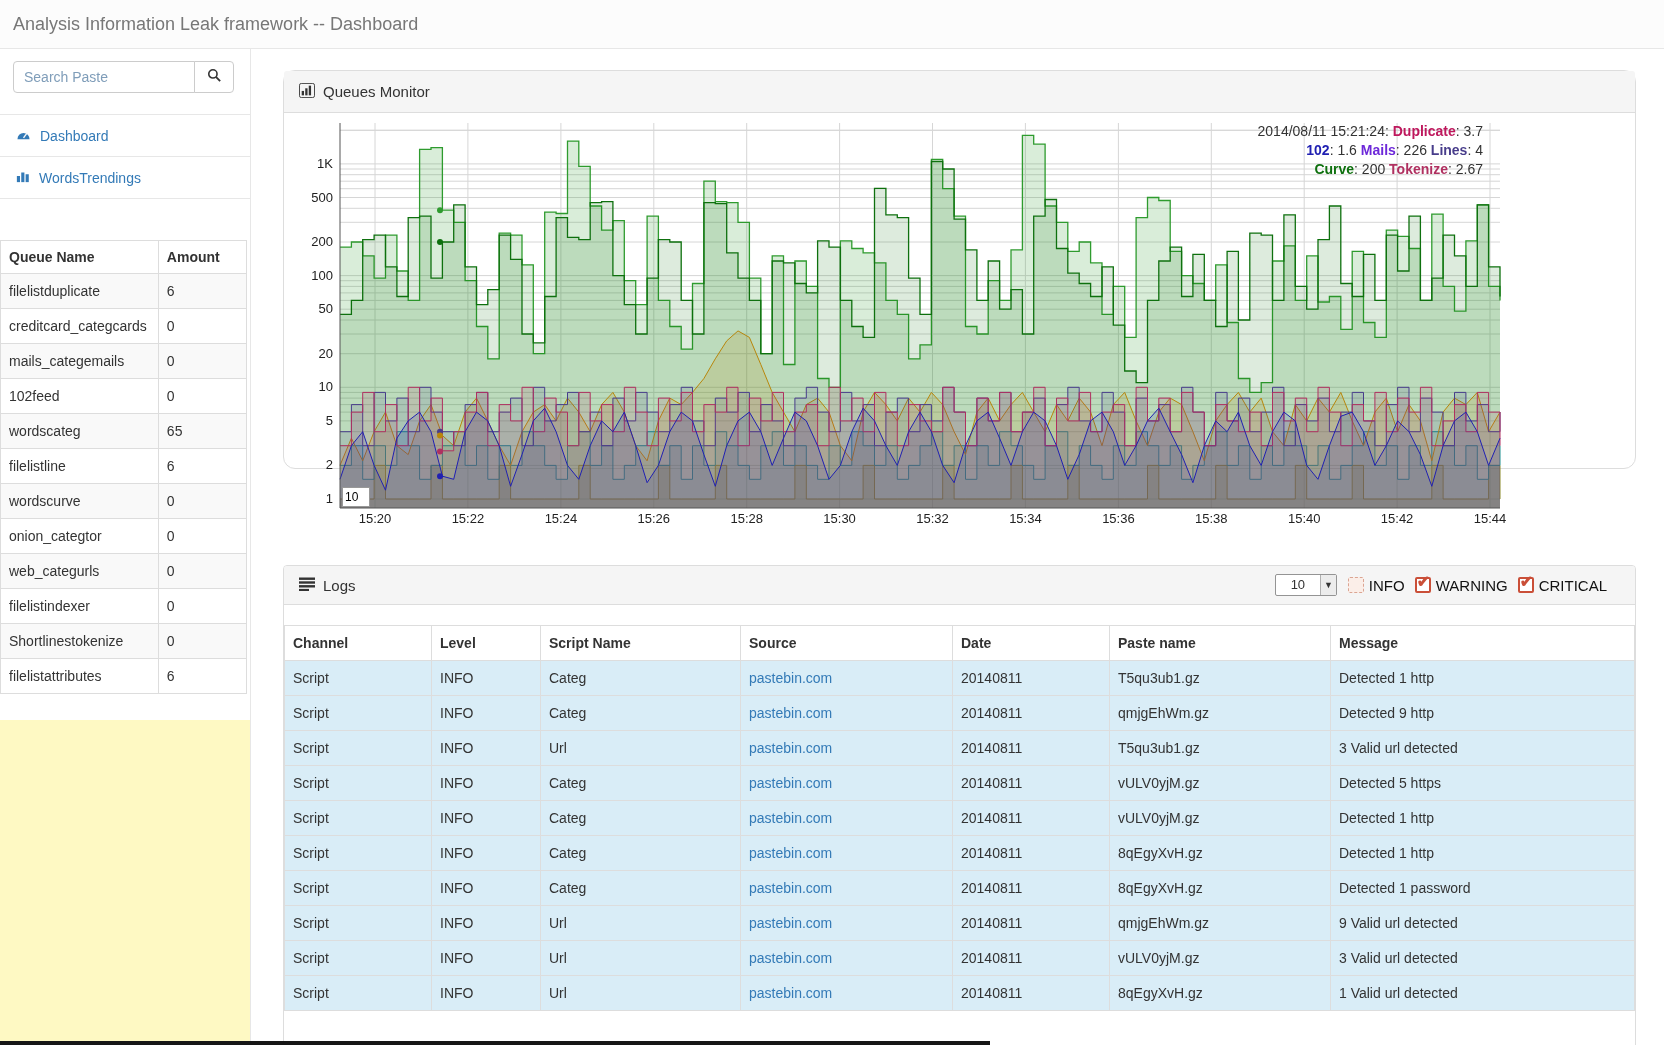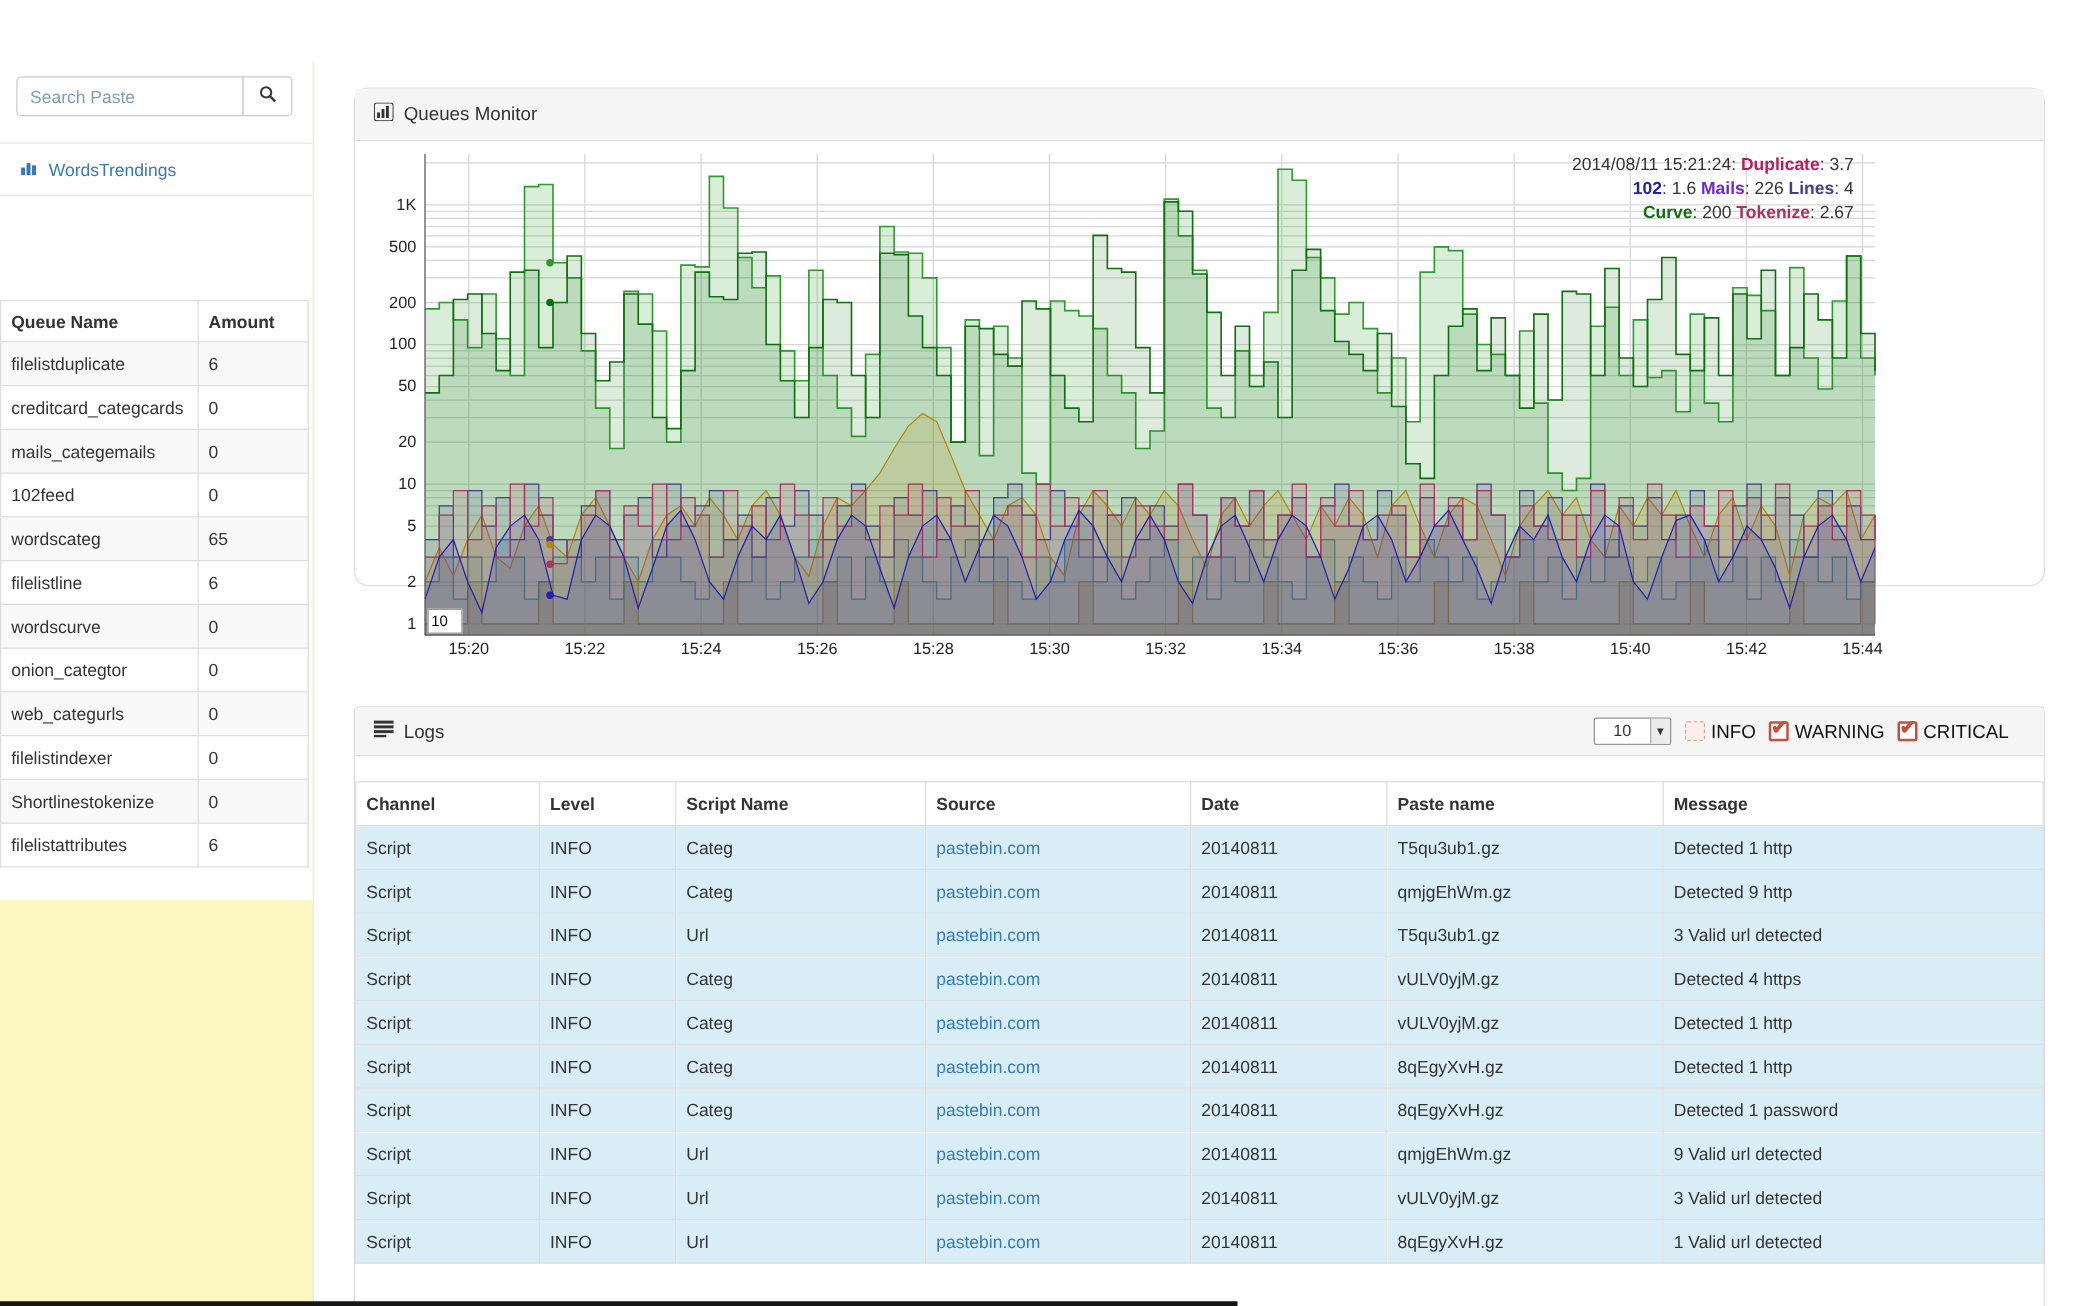--- a/index.html
+++ b/index.html
@@ -58,37 +58,49 @@
   .logs-table tbody tr{background:#d9edf7;}
   .logs-table a{color:#337ab7;text-decoration:none;cursor:pointer;}
 
   .bottom-bar{position:absolute;left:0;top:1041px;width:990px;height:4px;background:#161616;}
 </style>
 </head>
 <body>
 
 <div id="app">
 
+  <header class="navbar">
+    <span class="title">Analysis Information Leak framework -- Dashboard</span>
+  </header>
 
   <aside class="sidebar">
     <div class="sidebar-white"></div>
 
     <div class="search-group">
       <input class="search-input" type="text" placeholder="Search Paste" style="">
       <button class="search-btn">
         <span>
           <svg width="15" height="15" viewBox="0 0 16 16">
               <circle cx="6.3" cy="6.3" r="4.4" fill="none" stroke="#333" stroke-width="1.7"></circle>
               <line x1="9.8" y1="9.8" x2="14" y2="14" stroke="#333" stroke-width="2"></line>
             </svg>
         </span>
       </button>
     </div>
 
     <nav class="side-nav">
+      <a class="nav-item">
+        <span>
+          <svg width="15" height="13" viewBox="0 0 16 14">
+              <path d="M1.5 12 A6.5 6.5 0 1 1 14.5 12 Z" fill="#337ab7"></path>
+              <line x1="8" y1="10.6" x2="12.1" y2="5" stroke="#f8f8f8" stroke-width="1.5"></line>
+            </svg>
+        </span>
+        <span>Dashboard</span>
+      </a>
       <a class="nav-item">
         <span>
           <svg width="14" height="14" viewBox="0 0 16 16">
               <rect x="1" y="8" width="3.6" height="7" fill="#337ab7"></rect>
               <rect x="6" y="4" width="3.6" height="11" fill="#337ab7"></rect>
               <rect x="11" y="6" width="3.6" height="9" fill="#337ab7"></rect>
             </svg>
         </span>
         <span>WordsTrendings</span>
       </a>
@@ -313,21 +325,21 @@
             <td>T5qu3ub1.gz</td>
             <td>3 Valid url detected</td>
           </tr>
           <tr>
             <td>Script</td>
             <td>INFO</td>
             <td>Categ</td>
             <td><a>pastebin.com</a></td>
             <td>20140811</td>
             <td>vULV0yjM.gz</td>
-            <td>Detected 4 https</td>
+            <td>Detected 5 https</td>
           </tr>
           <tr>
             <td>Script</td>
             <td>INFO</td>
             <td>Categ</td>
             <td><a>pastebin.com</a></td>
             <td>20140811</td>
             <td>vULV0yjM.gz</td>
             <td>Detected 1 http</td>
           </tr>

